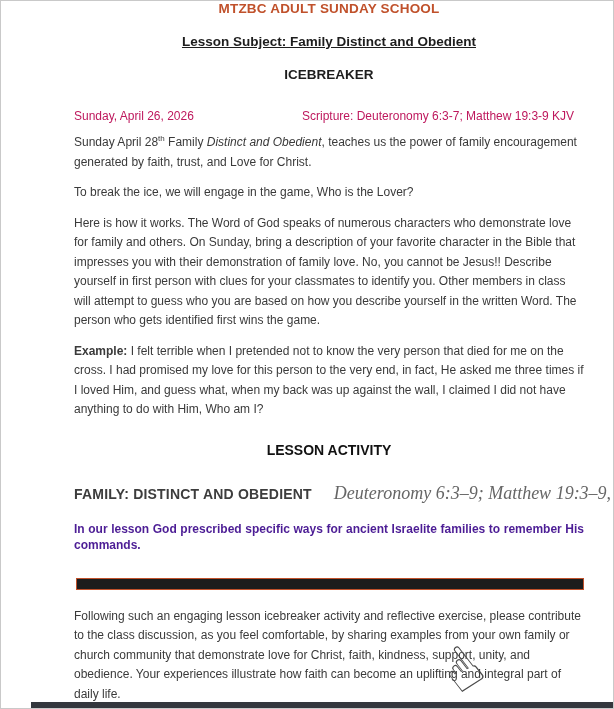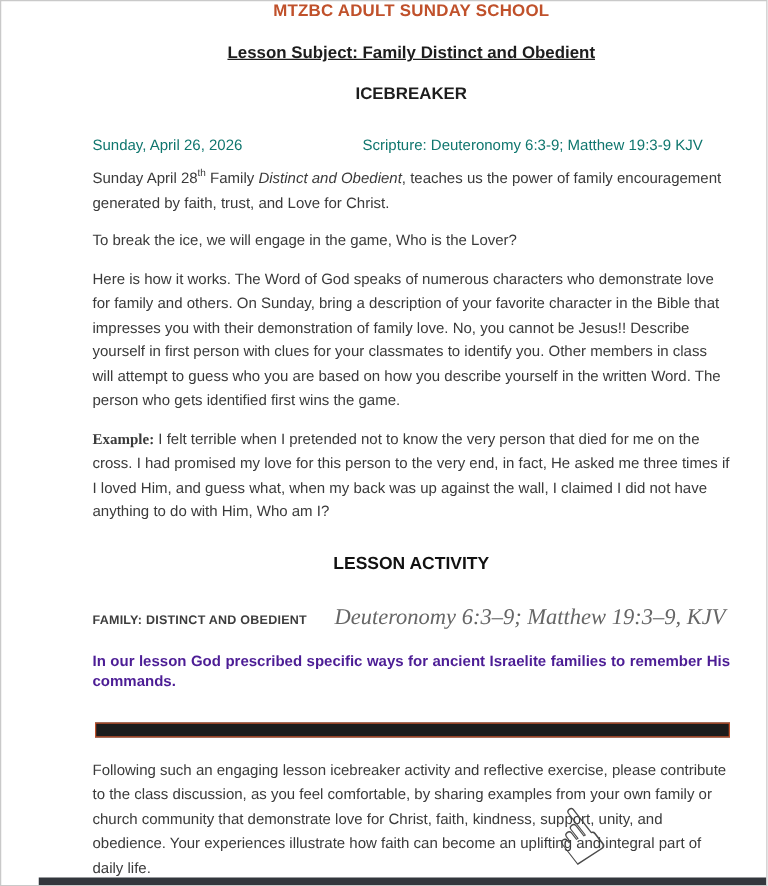--- a/index.html
+++ b/index.html
@@ -32,51 +32,52 @@
   }
   .icebreaker-title {
     color: #1d1d1d;
     font-weight: bold;
     font-size: 13.5px;
     margin-bottom: 27px;
   }
   .meta-row {
     display: flex;
     font-size: 12px;
-    color: #0f766e;
+    color: #be185d;
     margin-bottom: 10px;
+    gap: 12px;
   }
   .meta-date { width: 216px; flex: 0 0 auto; }
   .meta-scripture { flex: 1 1 auto; }
   p.body-p {
     font-size: 12px;
     line-height: 19.5px;
     margin-bottom: 11px;
     color: #3a3a3a;
   }
   sup { font-size: 8px; vertical-align: super; line-height: 0; }
   .ital { font-style: italic; }
-  .bold { font-weight: bold; font-family: Liberation Serif, serif; }
+  .bold { font-weight: bold; }
   .activity-title {
     color: #111111;
     font-weight: bold;
     font-size: 14px;
     margin-top: 22px;
     margin-bottom: 25px;
   }
   .family-heading-row {
     display: flex;
     align-items: baseline;
     margin-bottom: 17px;
     white-space: nowrap;
   }
   .family-heading {
     color: #3d3d3d;
     font-weight: bold;
-    font-size: 10px;
+    font-size: 14px;
     letter-spacing: 0.2px;
   }
   .heading-scripture {
     font-family: "Liberation Serif", serif;
     font-style: italic;
     font-size: 18px;
     color: #666666;
     margin-left: 22px;
   }
   .highlight-p {
@@ -126,21 +127,21 @@
 <div class="content">
 
   <div class="center school-title">MTZBC ADULT SUNDAY SCHOOL</div>
 
   <div class="center lesson-subject">Lesson Subject: Family Distinct and Obedient</div>
 
   <div class="center icebreaker-title">ICEBREAKER</div>
 
   <div class="meta-row">
     <span class="meta-date">Sunday, April 26, 2026</span>
-    <span class="meta-scripture">Scripture: Deuteronomy 6:3-9; Matthew 19:3-9 KJV</span>
+    <span class="meta-scripture">Scripture: Deuteronomy 6:3-7; Matthew 19:3-9 KJV</span>
   </div>
 
   <p class="body-p"><span>Sunday April 28</span><sup>th</sup><span> Family </span><span class="ital">Distinct and Obedient</span><span>, teaches us the power of family encouragement generated by faith, trust, and Love for Christ.</span></p>
 
   <p class="body-p">To break the ice, we will engage in the game, Who is the Lover?</p>
 
   <p class="body-p">Here is how it works.  The Word of God speaks of numerous characters who demonstrate love for family and others. On Sunday, bring a description of your favorite character in the Bible that impresses you with their demonstration of family love. No, you cannot be Jesus!!   Describe yourself in first person with clues for your classmates to identify you. Other members in class will attempt to guess who you are  based on  how you describe yourself in the written Word. The person who gets identified first wins the game.</p>
 
   <p class="body-p"><span class="bold">Example:</span><span> I felt terrible when I pretended not to know the very person that died for me on the cross. I had promised my love for this person to the very end, in fact, He asked me three times if I loved Him, and guess what, when my back was up against the wall, I claimed I did not have anything to do with Him, Who am I?</span></p>
 

